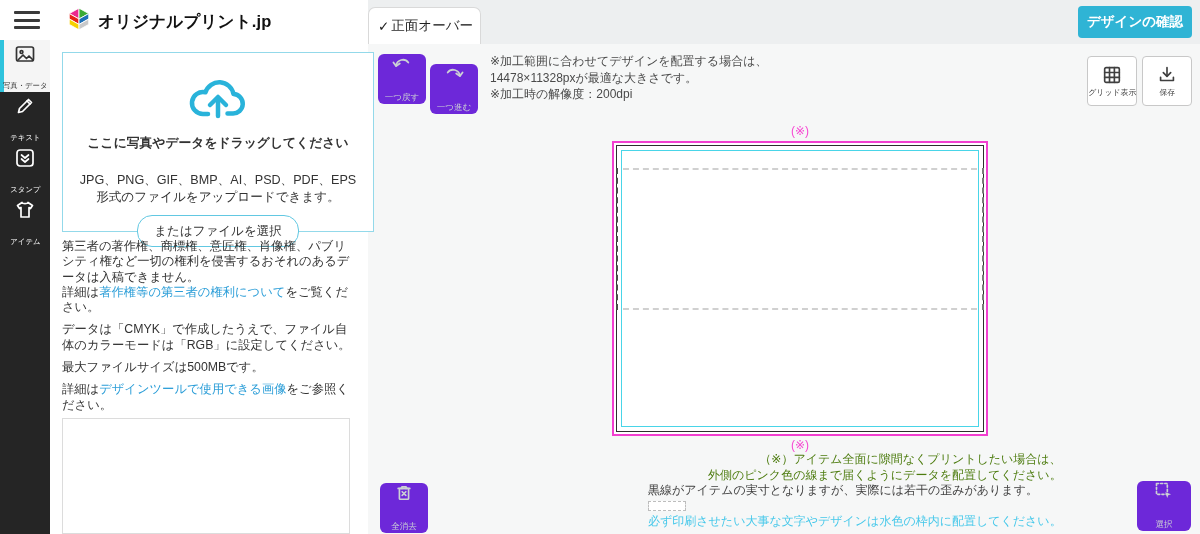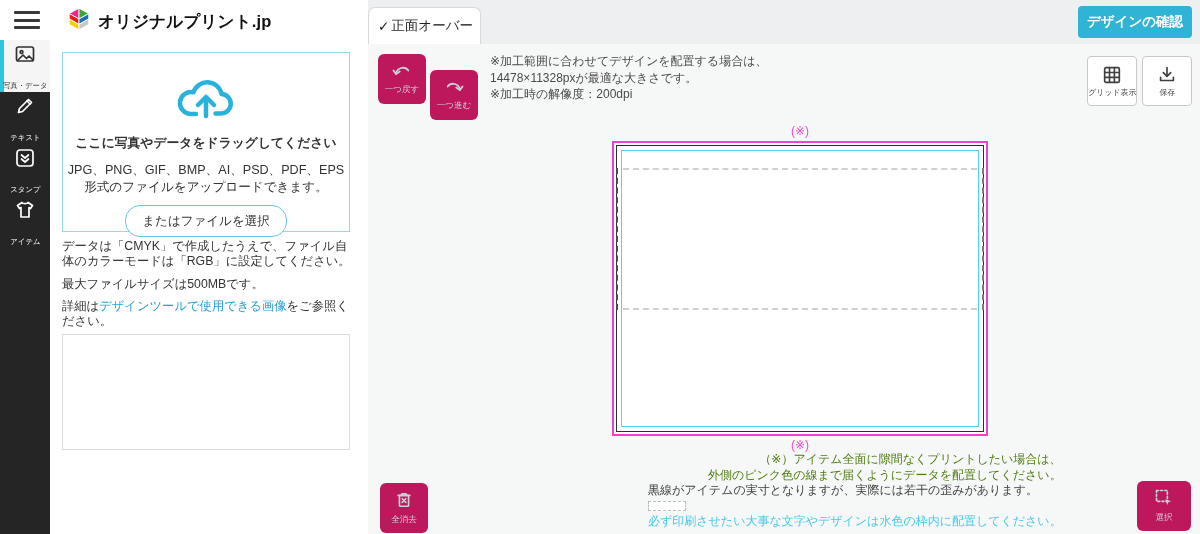--- a/index.html
+++ b/index.html
@@ -17,39 +17,39 @@
   
   .rail { position:absolute; left:0; top:40px; width:50px; height:494px; background:#252525; z-index:4; }
   .rail-item { position:relative; width:50px; height:52px; display:flex; flex-direction:column; align-items:center; justify-content:center; gap:16px; color:#fff; cursor:pointer; }
   .rail-item .rlabel { font-size:8px; line-height:9px; white-space:nowrap; transform:scale(.92); }
   .rail-item.active { background:#f5f5f5; color:#333; }
   .rail-item.active .strip { position:absolute; left:0; top:0; width:4px; height:100%; background:#2fc3dd; }
   .rail-item svg { stroke:currentColor; fill:none; stroke-width:1.7; stroke-linecap:round; stroke-linejoin:round; }
 
   
   .panel { position:absolute; left:50px; top:40px; width:318px; height:494px; background:#fff; z-index:3; padding:12px 10px 0 12px; }
-  .dropzone { width:288px; height:180px; border:1px solid #93d9ea; background:#fff; text-align:center; padding-top:16px; }
+  .dropzone { width:312px; height:180px; border:1px solid #93d9ea; background:#fff; text-align:center; padding-top:16px; }
   .dropzone .cloud { margin:0 auto; }
   .dz-title { font-size:12.8px; font-weight:bold; color:#333; margin-top:8px; }
-  .dz-formats { font-size:12.6px; color:#333; margin-top:10px; line-height:17px; }
+  .dz-formats { font-size:12.6px; color:#333; margin-top:20px; line-height:17px; }
   .file-btn { display:inline-block; margin-top:9px; padding:7px 16px 6px; border:1px solid #62c8e2; border-radius:15px; background:#fff; font-size:12.5px; color:#333; cursor:pointer; }
   .para { font-size:12.3px; color:#333; line-height:15.3px; margin-top:7px; width:296px; }
   .para a { color:#2c9ed8; text-decoration:none; cursor:pointer; }
   .empty-box { width:288px; height:116px; border:1px solid #dcdcdc; background:#fff; margin-top:5px; }
 
   
   .tabstrip { position:absolute; left:368px; top:0; width:832px; height:44px; background:#edeff0; }
   .tab { position:absolute; left:368px; top:7px; width:113px; height:37px; background:#fff; border:1px solid #d9d9d9; border-bottom:none; border-radius:7px 7px 0 0; display:flex; align-items:center; padding-left:9px; font-size:13.5px; color:#1f1f1f; cursor:pointer; z-index:2; }
   .tab .chk { font-weight:bold; margin-right:2px; }
   .confirm-btn { position:absolute; left:1078px; top:6px; width:114px; height:32px; background:#2fb4d5; color:#fff; border:none; border-radius:4px; font-size:13.5px; font-weight:bold; font-family:inherit; cursor:pointer; }
 
   
-  .ghost-btn { position:absolute; width:48px; height:50px; background:#be185d; border:none; border-radius:6px; color:#ccd1d4; display:flex; flex-direction:column; align-items:center; justify-content:center; gap:4px; font-size:8.5px; font-family:inherit; cursor:default; }
+  .ghost-btn { position:absolute; width:48px; height:50px; background:#6d28d9; border:none; border-radius:6px; color:#ccd1d4; display:flex; flex-direction:column; align-items:center; justify-content:space-between; gap:4px; font-size:8.5px; font-family:inherit; cursor:default; }
   .ghost-btn svg { stroke:currentColor; fill:none; stroke-width:2; stroke-linecap:round; stroke-linejoin:round; }
-  .undo { left:378px; top:54px; } .redo { left:430px; top:70px; }
+  .undo { left:378px; top:54px; } .redo { left:430px; top:64px; }
   .clear-all { left:380px; top:483px; } .select-tool { left:1137px; top:481px; width:54px; }
 
   .info-text { position:absolute; left:490px; top:53px; font-size:12px; color:#4a4a4a; line-height:16.5px; }
 
   .tool-btn { position:absolute; width:50px; height:50px; background:#fff; border:1px solid #c8c8c8; border-radius:4px; color:#3f3f3f; display:flex; flex-direction:column; align-items:center; justify-content:center; gap:1px; font-size:8.3px; font-family:inherit; cursor:pointer; }
   .tool-btn svg { stroke:currentColor; stroke-width:1.8; stroke-linecap:round; stroke-linejoin:round; }
   .tool-btn .tlabel { white-space:nowrap; transform:scale(.95); }
   .grid-btn { left:1087px; top:56px; } .save-btn { left:1142px; top:56px; }
 
   .marker { position:absolute; left:612px; width:376px; text-align:center; color:#f747d3; font-size:12px; }
@@ -135,20 +135,24 @@
           <path d="M28 36 l8-8 8 8"></path>
       </svg>
       <div class="dz-title">ここに写真やデータをドラッグしてください</div>
       <div class="dz-formats">
         <span>JPG、PNG、GIF、BMP、AI、PSD、PDF、EPS</span><br>
         <span>形式のファイルをアップロードできます。</span>
       </div>
       <div class="file-btn">またはファイルを選択</div>
     </div>
 
+    <div class="para">
+      <span>第三者の著作権、商標権、意匠権、肖像権、パブリシティ権など一切の権利を侵害するおそれのあるデータは入稿できません。</span><br>
+      <span>詳細は</span><a>著作権等の第三者の権利について</a><span>をご覧ください。</span>
+    </div>
 
     <div class="para">データは「CMYK」で作成したうえで、ファイル自体のカラーモードは「RGB」に設定してください。</div>
 
     <div class="para">最大ファイルサイズは500MBです。</div>
 
     <div class="para">
       <span>詳細は</span><a>デザインツールで使用できる画像</a><span>をご参照ください。</span>
     </div>
 
     <div class="empty-box"></div>

